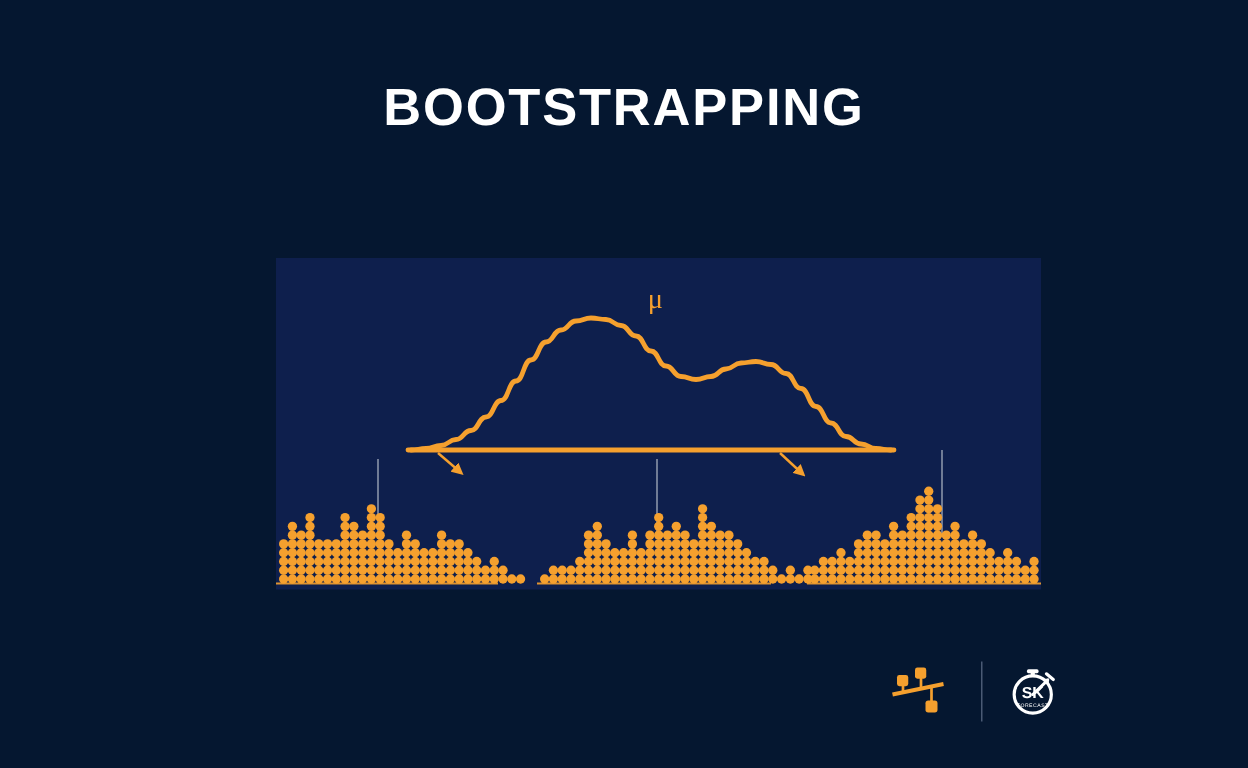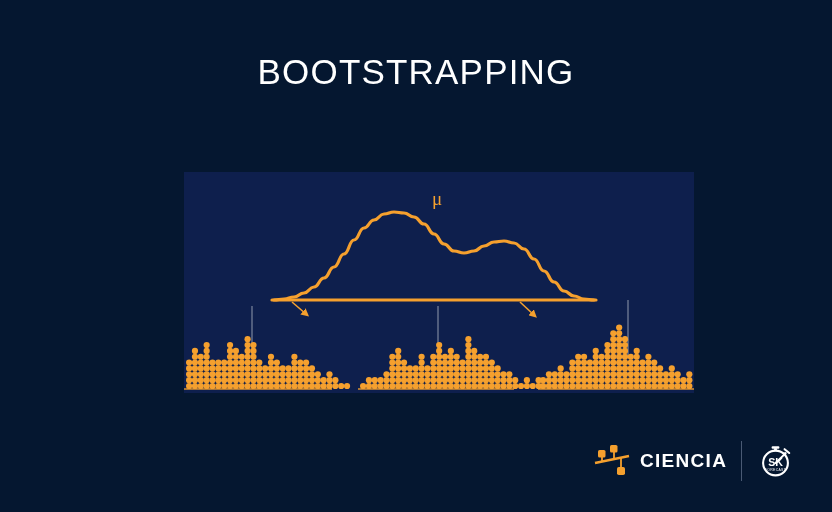--- a/index.html
+++ b/index.html
@@ -19,21 +19,21 @@
 
   
   #slide-title {
     position: absolute;
     top: 52px;
     left: 0;
     width: 832px;
     text-align: center;
     color: #ffffff;
     font-size: 35px;
-    font-weight: normal;
+    font-weight: bold;
     letter-spacing: 1.2px;
     font-family: "Liberation Sans", sans-serif;
   }
 
   
   #figure-panel {
     position: absolute;
     left: 184px;
     top: 172px;
     width: 510px;
@@ -549,21 +549,20 @@
     <line x1="3" y1="22" x2="37" y2="15" stroke="#F5A02E" stroke-width="2.6"></line>
     <line x1="10" y1="20" x2="10" y2="13" stroke="#F5A02E" stroke-width="1.8"></line>
     <line x1="22" y1="18" x2="22" y2="8" stroke="#F5A02E" stroke-width="1.8"></line>
     <line x1="29" y1="17" x2="29" y2="29" stroke="#F5A02E" stroke-width="1.8"></line>
     <rect x="6" y="9" width="7.5" height="7.5" rx="1.6" fill="#F5A02E"></rect>
     <rect x="18" y="4" width="7.5" height="7.5" rx="1.6" fill="#F5A02E"></rect>
     <rect x="25" y="26" width="8" height="8" rx="1.8" fill="#F5A02E"></rect>
   </svg>
 
   <div id="brand-wordmark">
-    <div>CIENCIA</div>
   </div>
 
   <div id="brand-divider"></div>
 
   <svg id="sk-badge-icon" viewBox="0 0 42 42">
     <circle cx="20.5" cy="23" r="12.4" fill="none" stroke="#ffffff" stroke-width="2.1"></circle>
     <rect x="16.6" y="6.2" width="7.8" height="2.6" rx="1.1" fill="#ffffff"></rect>
     <rect x="19.1" y="8.2" width="2.8" height="3.0" fill="#ffffff"></rect>
     <path d="M29.6 9.2 L34.2 13.0" stroke="#ffffff" stroke-width="2.1" stroke-linecap="round"></path>
     <path d="M20.5 23 L30.5 13.4" stroke="#ffffff" stroke-width="2.0" stroke-linecap="round"></path>

